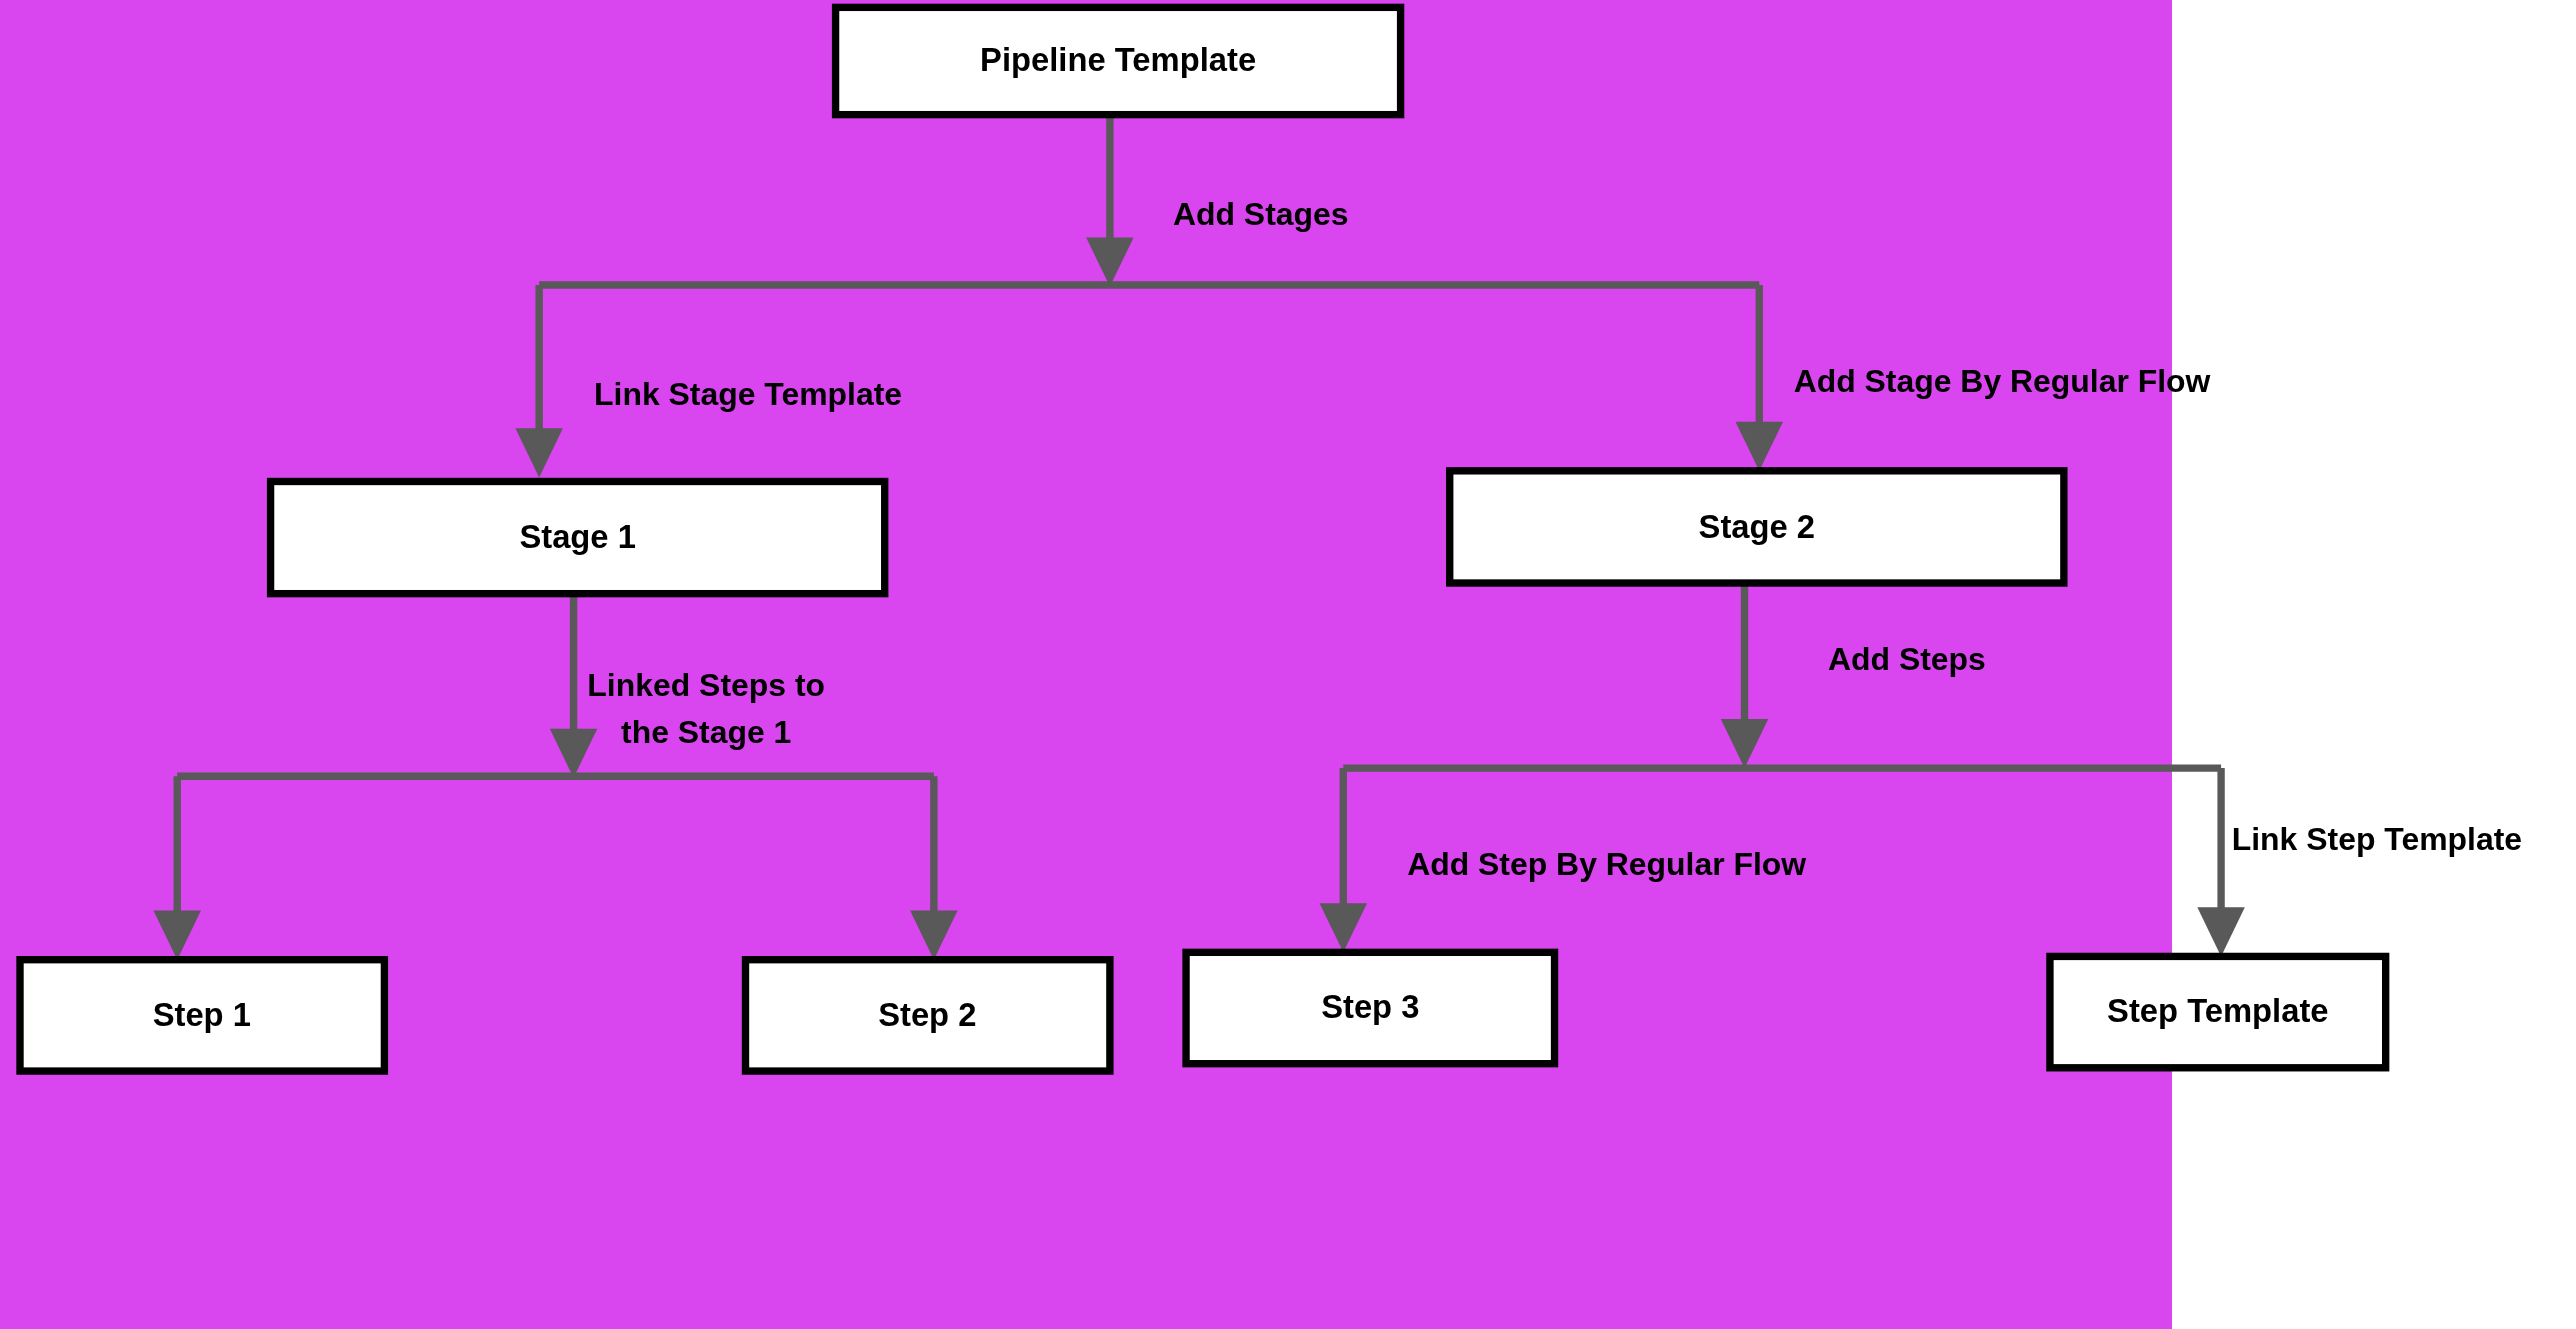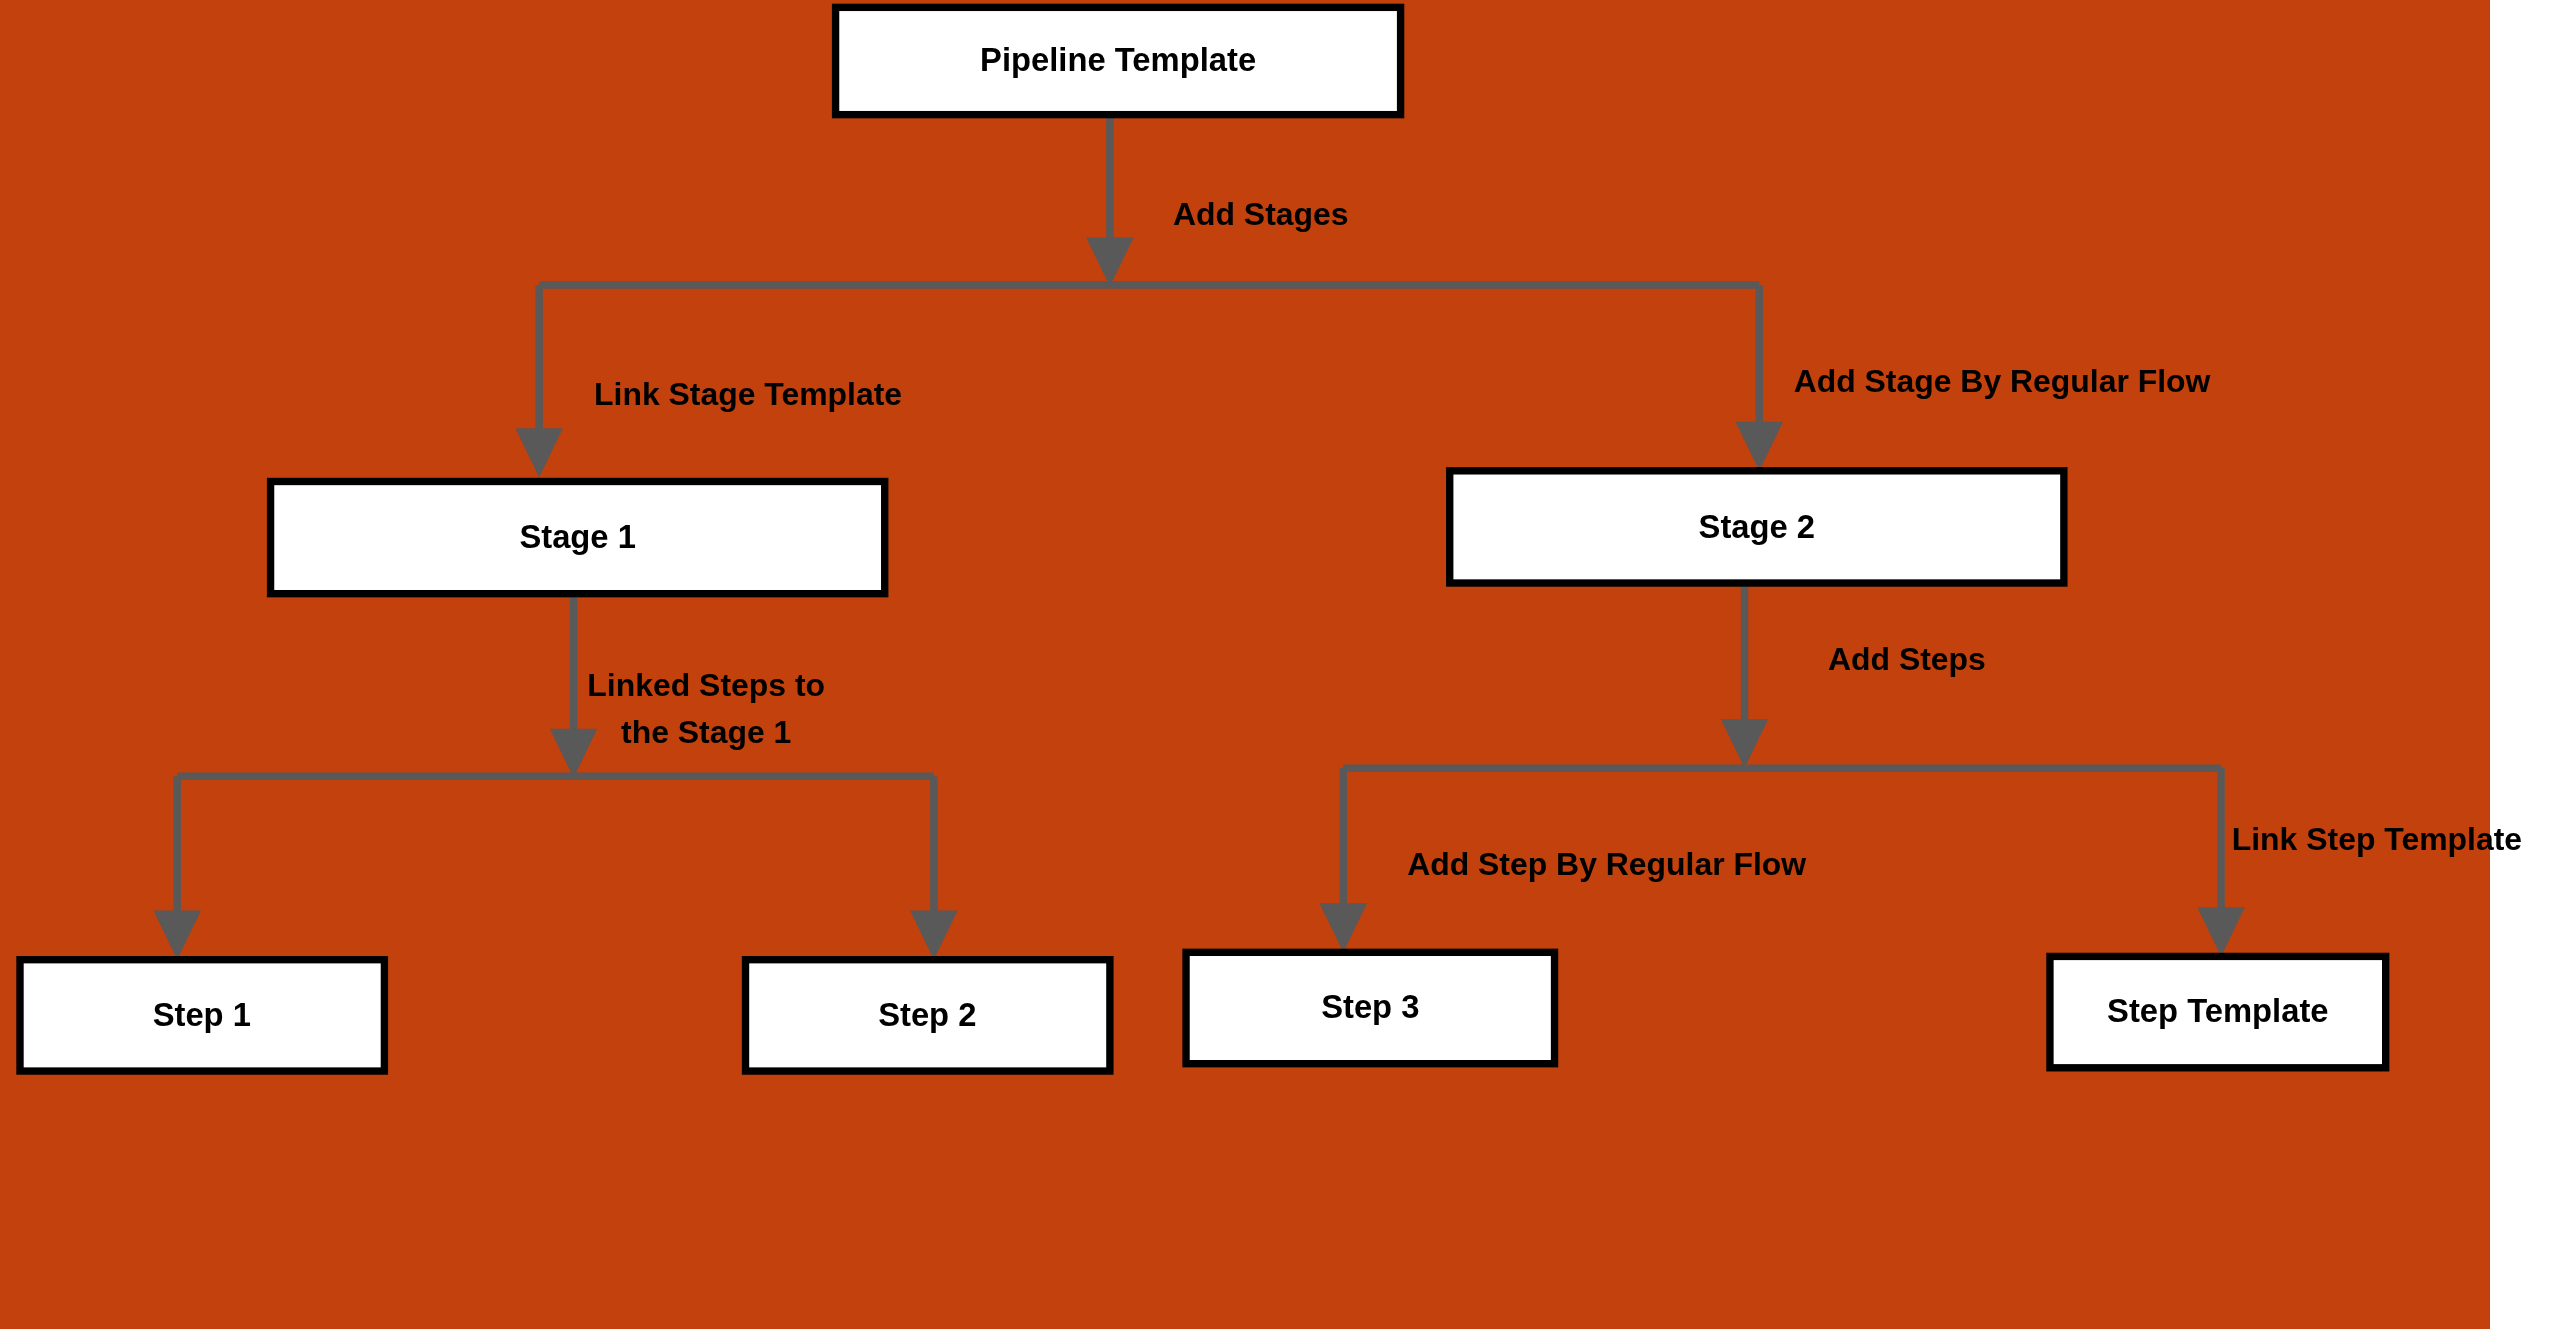--- a/index.html
+++ b/index.html
@@ -8,23 +8,24 @@
     background: #ffffff;
   }
   body {
     width: 2576px;
     height: 1329px;
     overflow: hidden;
     font-family: "Liberation Sans", "DejaVu Sans", sans-serif;
   }
   #diagram-canvas {
     position: relative;
-    width: 2490px;
+    width: 2164px;
     height: 1329px;
-    background: #c2410c;
+    background: #d946ef;
+    padding-left: 8px;
   }
   svg.flow {
     position: absolute;
     top: 0;
     left: 0;
     width: 2576px;
     height: 1329px;
     display: block;
   }
   .node-rect {

